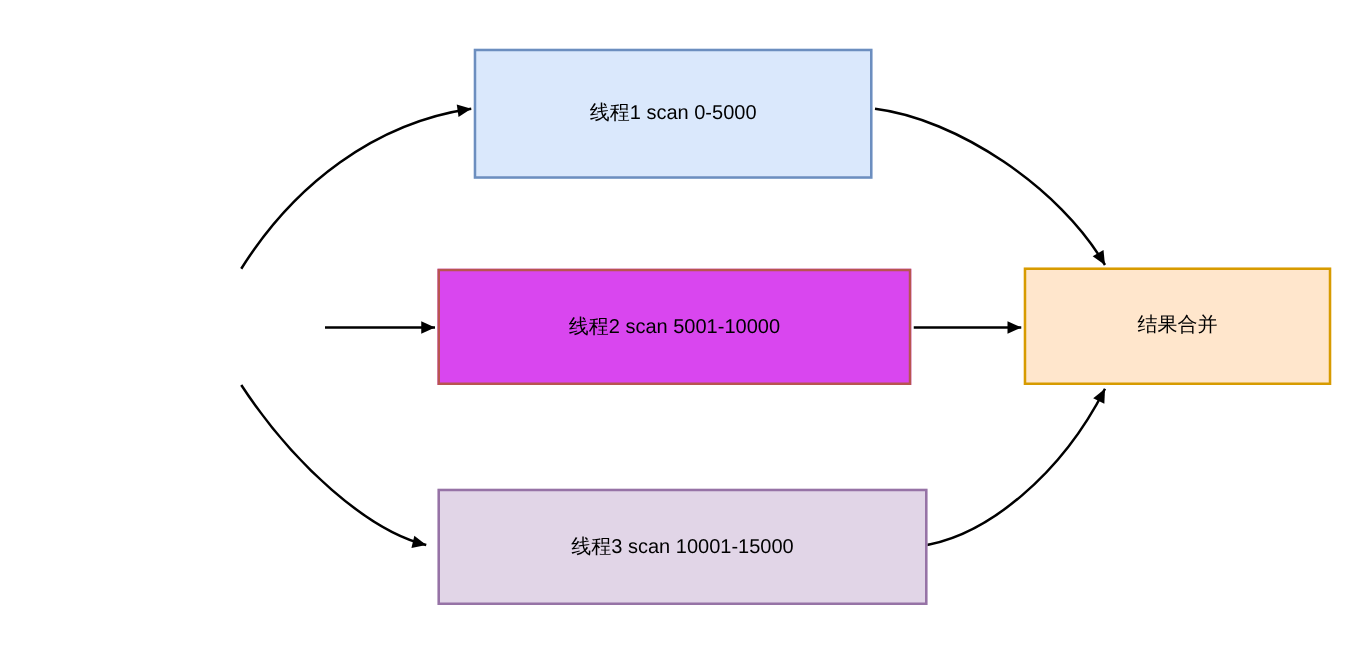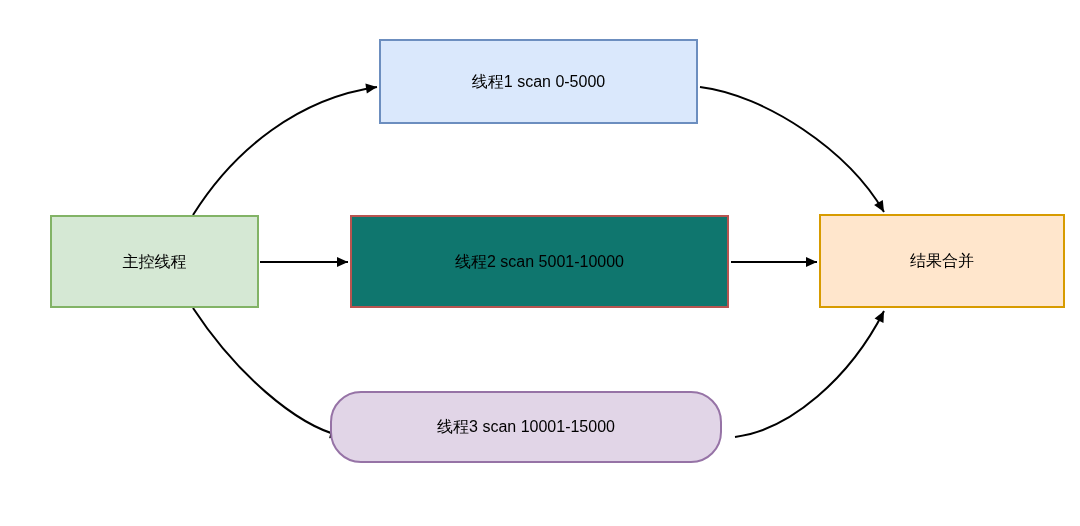--- a/index.html
+++ b/index.html
@@ -38,23 +38,23 @@
     justify-content: center;
     text-align: center;
   }
   .node-label {
     font-size: 16px;
     color: #000000;
     line-height: 1.2;
     white-space: nowrap;
   }
   .node-master  { left: 50px;  top: 215px; width: 209px; height: 93px; }
-  .node-thread1 { left: 379px; top: 39px;  width: 319px; height: 85px; }
+  .node-thread1 { left: 379px; top: 39px;  width: 319px; height: 104px; }
   .node-thread2 { left: 350px; top: 215px; width: 379px; height: 93px; }
-  .node-thread3 { left: 330px; top: 391px; width: 392px; height: 72px; border-radius: 31px; }
+  .node-thread3 { left: 350px; top: 391px; width: 392px; height: 93px; }
   .node-merge   { left: 819px; top: 214px; width: 246px; height: 94px; }
 </style>
 </head>
 <body>
 
 <div class="canvas">
 
   <svg class="edges-layer" viewBox="0 0 1080 526" xmlns="http://www.w3.org/2000/svg">
     <defs>
       <marker id="arrowhead" viewBox="0 0 14 14" refX="13" refY="7" markerWidth="14" markerHeight="14" markerUnits="userSpaceOnUse" orient="auto">
@@ -62,29 +62,26 @@
       </marker>
     </defs>
     <path class="edge" d="M 193 215 C 235 148, 300 98, 377 87" marker-end="url(#arrowhead)"></path>
     <path class="edge" d="M 260 262 L 348 262" marker-end="url(#arrowhead)"></path>
     <path class="edge" d="M 193 308 C 235 372, 295 425, 341 436" marker-end="url(#arrowhead)"></path>
     <path class="edge" d="M 700 87 C 765 95, 848 150, 884 212" marker-end="url(#arrowhead)"></path>
     <path class="edge" d="M 731 262 L 817 262" marker-end="url(#arrowhead)"></path>
     <path class="edge" d="M 735 437 C 790 430, 850 378, 884 311" marker-end="url(#arrowhead)"></path>
   </svg>
 
-  <div class="node node-master" style="background: rgb(213, 232, 212); border-color: rgb(130, 179, 102);">
-    <span class="node-label">主控线程</span>
-  </div>
 
   <div class="node node-thread1" style="background: rgb(218, 232, 252); border-color: rgb(108, 142, 191);">
     <span class="node-label">线程1 scan 0-5000</span>
   </div>
 
-  <div class="node node-thread2" style="background: #0f766e; border-color: rgb(184, 84, 80); text-align: center;">
+  <div class="node node-thread2" style="background: #d946ef; border-color: rgb(184, 84, 80); text-align: center;">
     <span class="node-label">线程2 scan 5001-10000</span>
   </div>
 
   <div class="node node-thread3" style="background: rgb(225, 213, 231); border-color: rgb(150, 115, 166);">
     <span class="node-label">线程3 scan 10001-15000</span>
   </div>
 
   <div class="node node-merge" style="background: rgb(255, 230, 204); border-color: rgb(215, 155, 0);">
     <span class="node-label">结果合并</span>
   </div>

